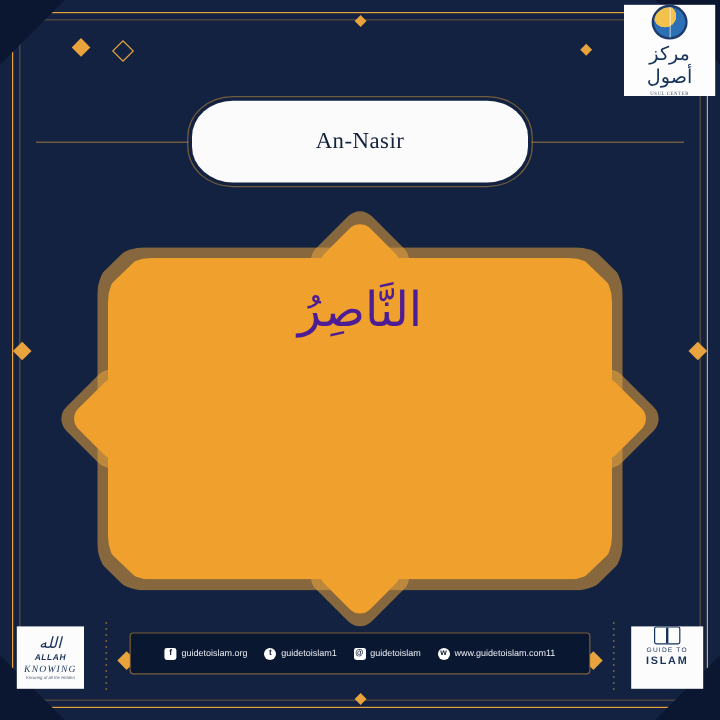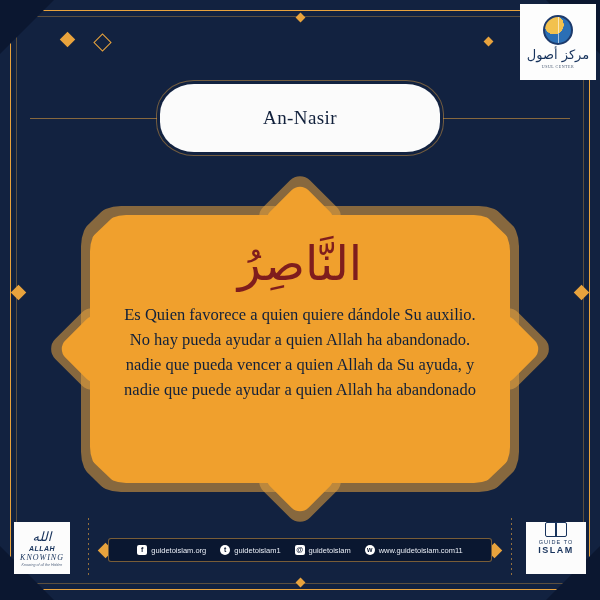--- a/index.html
+++ b/index.html
@@ -71,24 +71,25 @@
     position: relative;
   }
   .brand-badge .globe:after {
     content: "";
     position: absolute;
     left: 50%; top: 0; bottom: 0;
     width: 1px; margin-left: -0.5px;
     background: rgba(255,255,255,0.6);
   }
   .brand-badge .ar {
-    font-size: 13px;
+    font-size: 16px;
     color: #16325c;
     direction: rtl;
     font-family: "DejaVu Sans", sans-serif;
+    text-align: center;
   }
   .brand-badge .sub {
     font-size: 4px;
     letter-spacing: 0.5px;
     color: #44556e;
   }
 
   
   .title-plaque {
     position: absolute;
@@ -185,22 +186,22 @@
     border-radius: 14px;
   }
   .lobe-out.l { left: -31px; top: 50%; margin-top: -33px; }
   .lobe-out.r { right: -31px; top: 50%; margin-top: -33px; }
   .lobe-out.t { top: -31px; left: 50%; margin-left: -33px; }
   .lobe-out.b { bottom: -31px; left: 50%; margin-left: -33px; }
 
   .arabic {
     font-family: "DejaVu Sans", sans-serif;
     direction: rtl;
-    font-size: 48px;
-    color: #7f1d1d;
+    font-size: 40px;
+    color: #4c1d95;
     margin: 6px 0 12px;
     line-height: 1.1;
     text-align: center;
     position: relative;
     z-index: 2;
   }
   .body-text {
     font-family: "Liberation Serif", serif;
     font-size: 16.5px;
     line-height: 1.52;
@@ -209,21 +210,21 @@
     position: relative;
     z-index: 2;
   }
 
   
   .social-bar {
     position: absolute;
     left: 108px;
     right: 108px;
     bottom: 38px;
-    height: 24px;
+    height: 35px;
     background: #0a1730;
     border: 1px solid rgba(232,163,61,0.5);
     border-radius: 3px;
     display: flex;
     align-items: center;
     justify-content: center;
     gap: 14px;
     padding: 0 10px;
     box-sizing: border-box;
   }
@@ -379,21 +380,20 @@
     <div class="lobe-out r"></div>
     <div class="lobe-out t"></div>
     <div class="lobe-out b"></div>
     <div class="panel-outline"></div>
     <div class="lobe l"></div>
     <div class="lobe r"></div>
     <div class="lobe t"></div>
     <div class="lobe b"></div>
     <div class="panel">
       <div class="arabic">النَّاصِرُ</div>
-      <div class="body-text">Es Quien favorece a quien quiere dándole Su auxilio. No hay pueda ayudar a quien Allah ha abandonado. nadie que pueda vencer a quien Allah da Su ayuda, y nadie que puede ayudar a quien Allah ha abandonado</div>
     </div>
   </div>
 
   <div class="logo-left">
     <div class="ar">الله</div>
     <div class="l1">ALLAH</div>
     <div class="l2">KNOWING</div>
     <div class="l3">Knowing of all the Hidden</div>
   </div>
 

